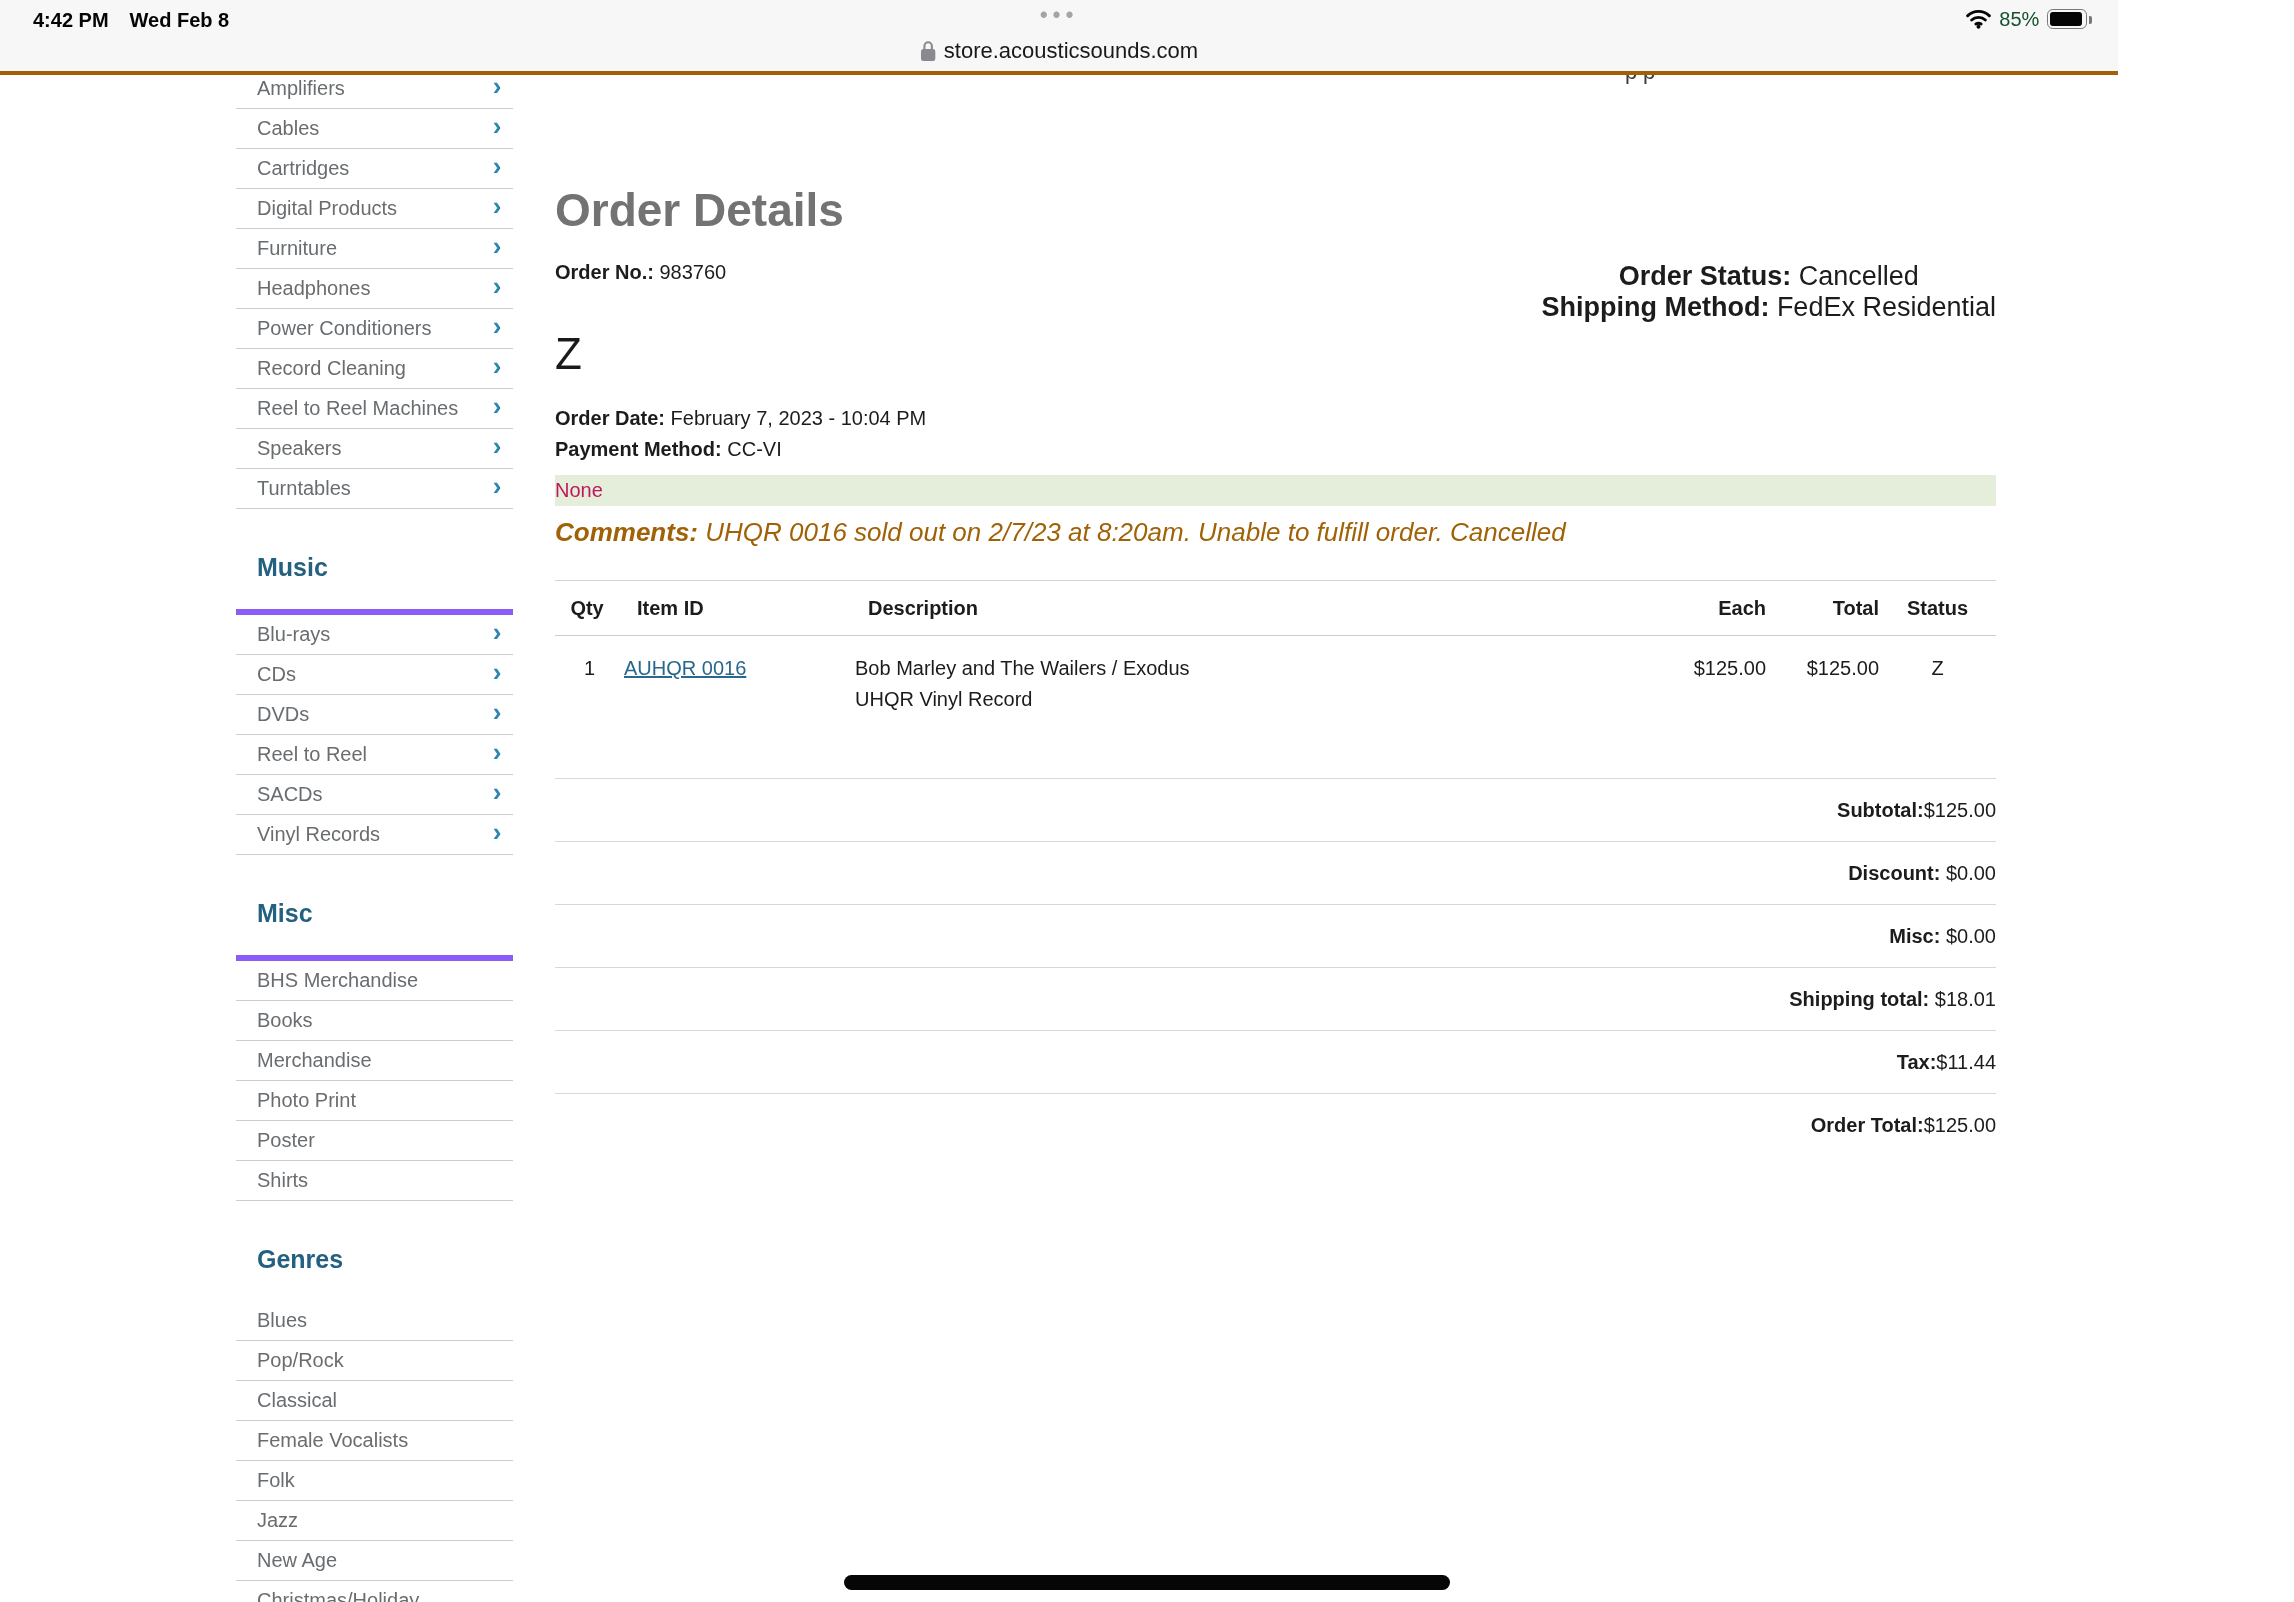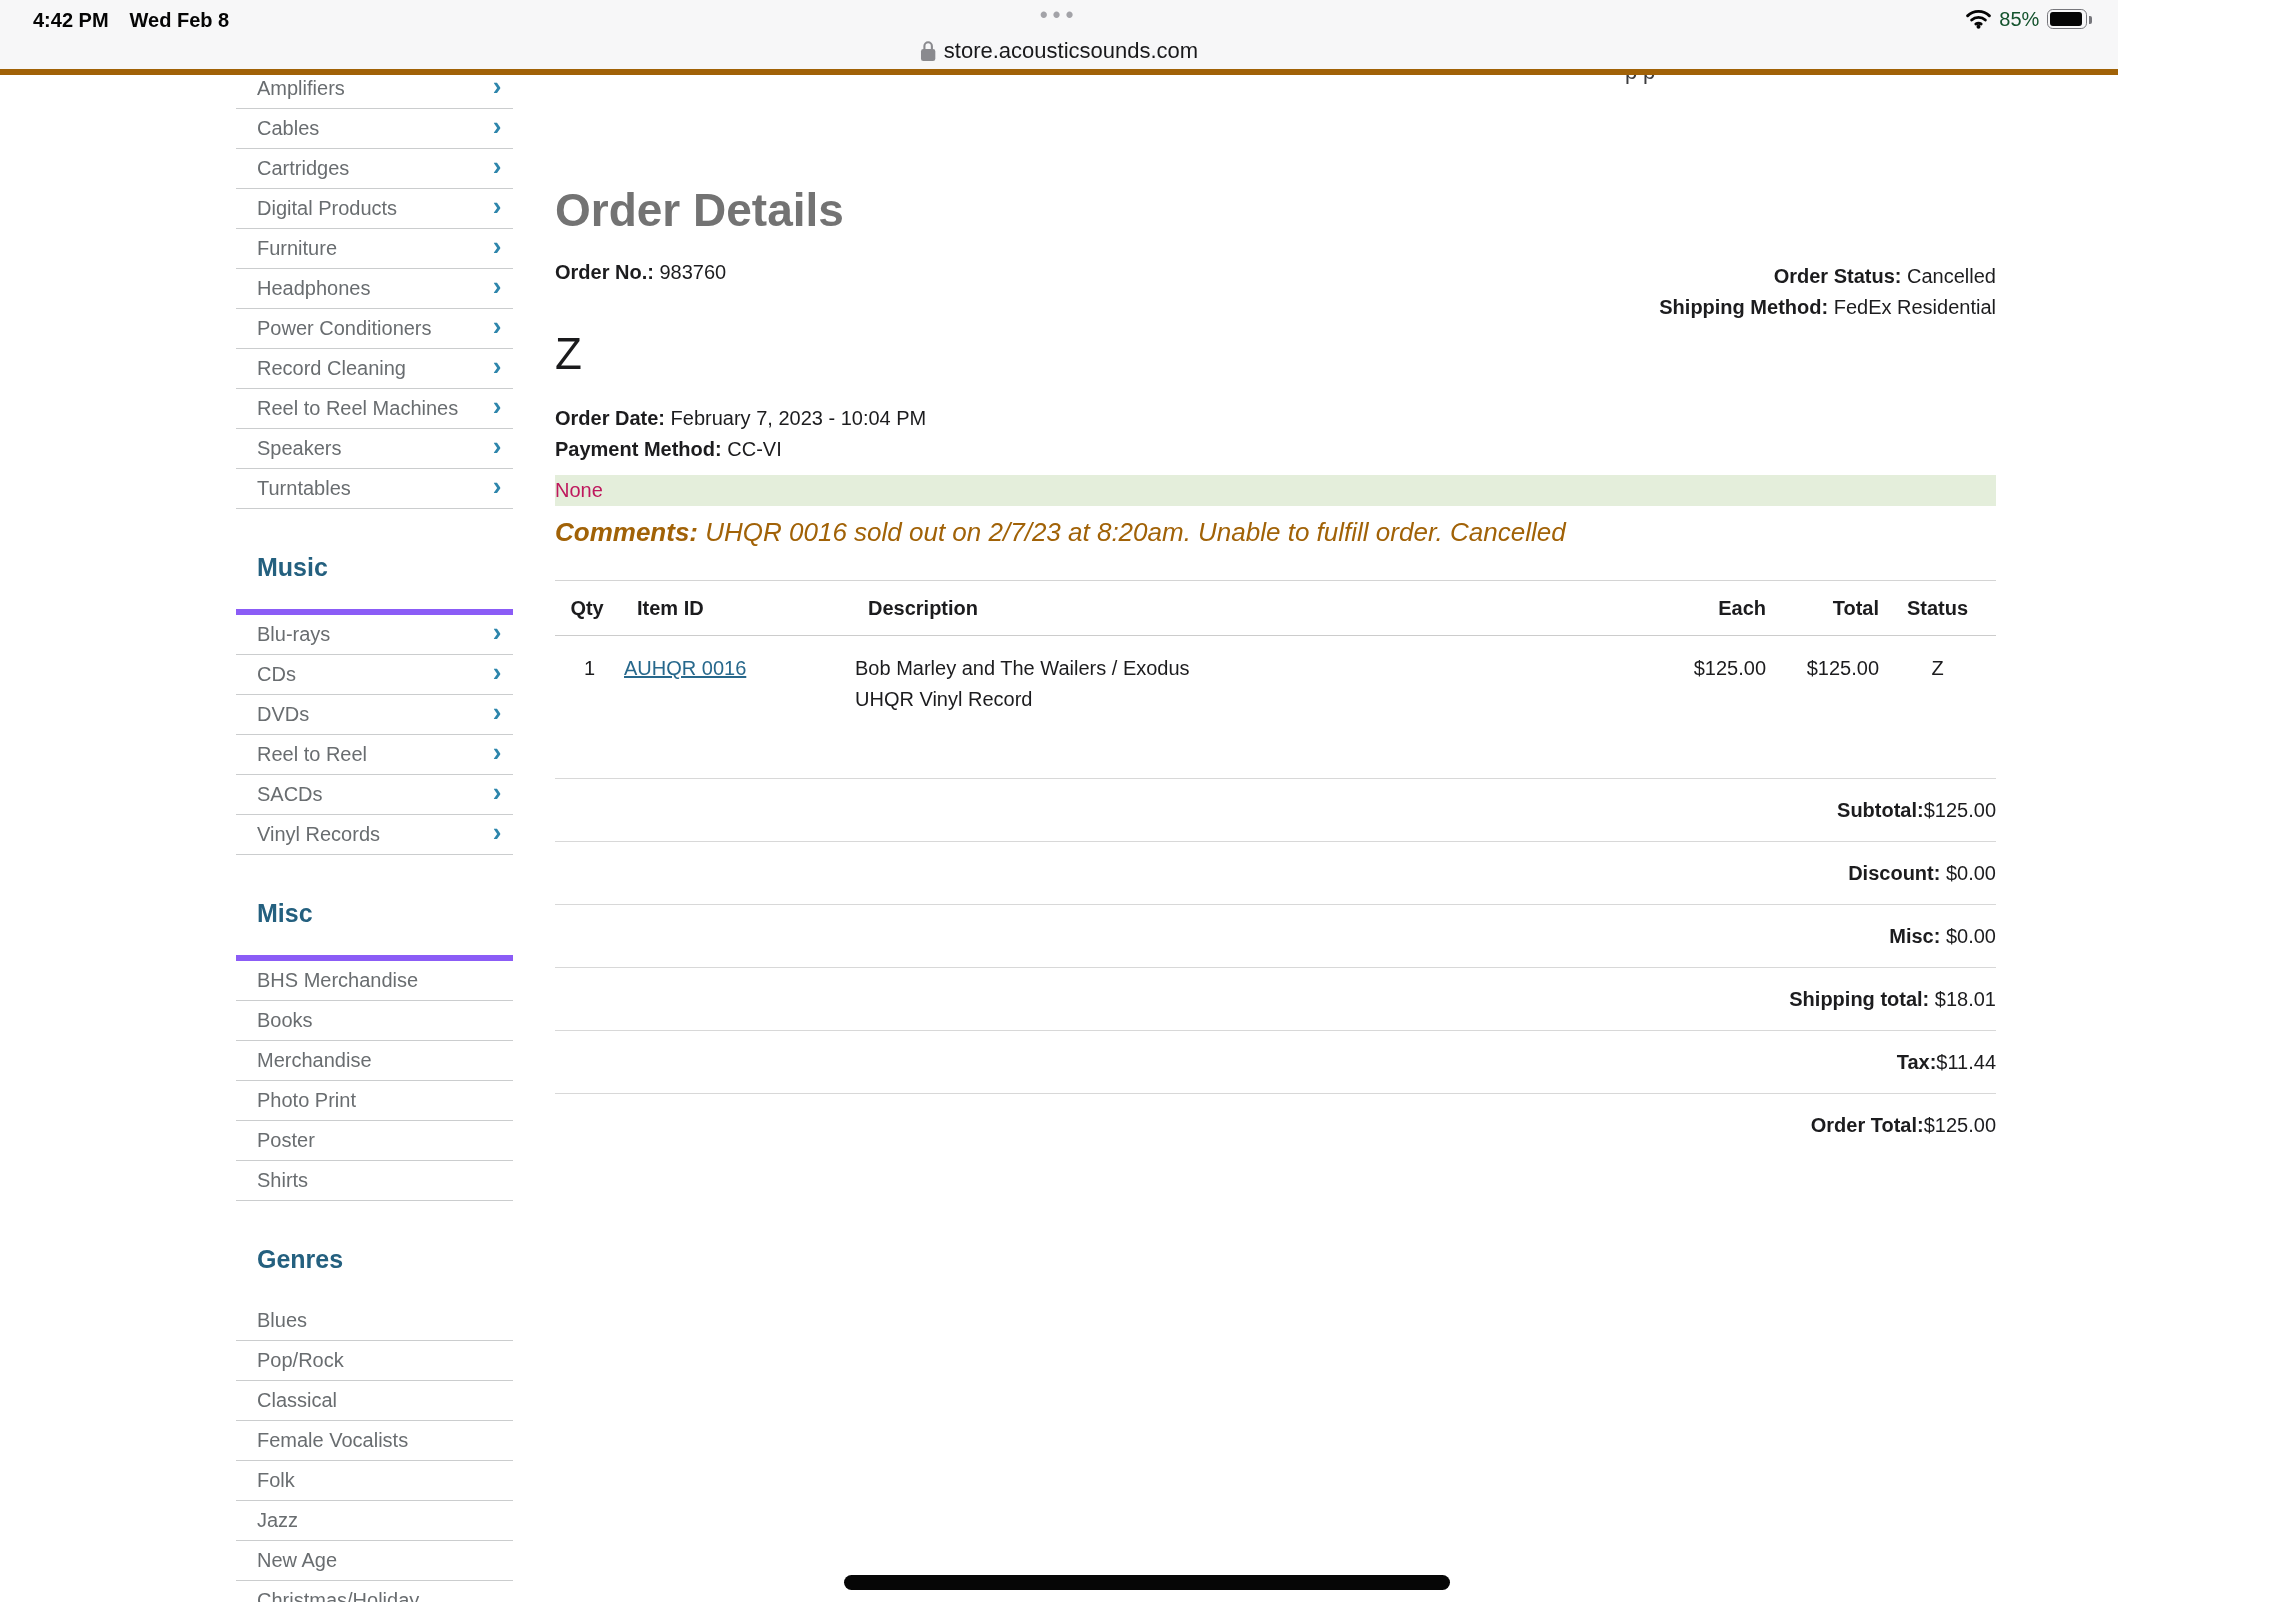--- a/index.html
+++ b/index.html
@@ -4,21 +4,21 @@
 <style>
   * { margin:0; padding:0; box-sizing:border-box; }
   html,body { width:2294px; height:1602px; }
   body {
     font-family:"Liberation Sans","DejaVu Sans",sans-serif;
     background:#ffffff; color:#1c1c1e; overflow:hidden; position:relative;
   }
   
   .statusbar {
     position:absolute; left:0; top:0; width:2118px; height:75px;
-    background:#f7f7f8; border-bottom:6px solid #a16207; z-index:10;
+    background:#f7f7f8; border-bottom:4px solid #a16207; z-index:10;
   }
   .time-left { position:absolute; left:33px; top:8.6px; font-size:20px; font-weight:700; color:#050505; }
   .time-left .date { margin-left:21px; }
   .handle-dots { position:absolute; left:50%; transform:translateX(-50%); top:1.9px;
     font-size:23px; letter-spacing:4.8px; color:#a3a3a8; }
   .status-right { position:absolute; right:31px; top:7.7px; display:flex; align-items:center; gap:7.7px; }
   .batt-pct { font-size:20px; font-weight:500; color:#14532d; }
   .battery { position:relative; width:40px; height:20px; border:1.9px solid #77777c; border-radius:5.8px; }
   .battery .fill { position:absolute; left:1.9px; top:1.9px; bottom:1.9px; width:85%; background:#050505; border-radius:2.9px; }
   .battery .nub { position:absolute; right:-5.8px; top:5.8px; width:2.9px; height:7.7px; background:#77777c; border-radius:0 1.9px 1.9px 0; }
@@ -38,21 +38,21 @@
     display:flex; align-items:center; justify-content:space-between;
     padding:0 11.5px 0 21px; font-size:20px; color:#696d70; cursor:pointer;
   }
   .side-label { white-space:nowrap; }
   .chev { color:#2e86ac; font-weight:700; font-size:26px; line-height:19px; margin-top:-3.8px; }
   .side-heading { font-size:25px; font-weight:700; color:#24607f; padding-left:21px; margin:44px 0 27px 0; }
   
   .main-abs { position:absolute; }
   #page-title { left:555px; top:183px; font-size:46px; font-weight:700; color:#737373; }
   #meta-left  { left:555px; top:261px; font-size:20px; }
-  #meta-right { right:298px; top:261px; font-size:20px; text-align:right; line-height:31px; }
+  #meta-right { right:298px; top:261px; font-size:27px; text-align:center; line-height:31px; }
   #marker-z   { left:555px; top:329px; font-size:44px; font-weight:400; color:#1a1a1c; }
   #order-date { left:555px; top:407px; font-size:20px; }
   #payment    { left:555px; top:438px; font-size:20px; }
   #none-bar   { left:555px; top:475px; width:1441px; height:31px; line-height:31px;
                 background:#e4eedb; font-size:20px; color:#be185d; }
   #comments   { left:555px; top:517px; width:1441px; font-size:26px; color:#a16207;font-style:italic; }
   b, .bold { font-weight:700; }
   
   #items-table { left:555px; top:580px; width:1441px; font-size:20px; }
   .thead {

